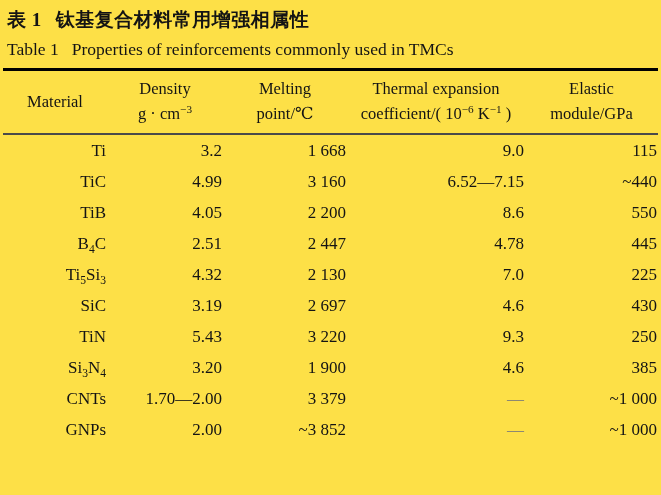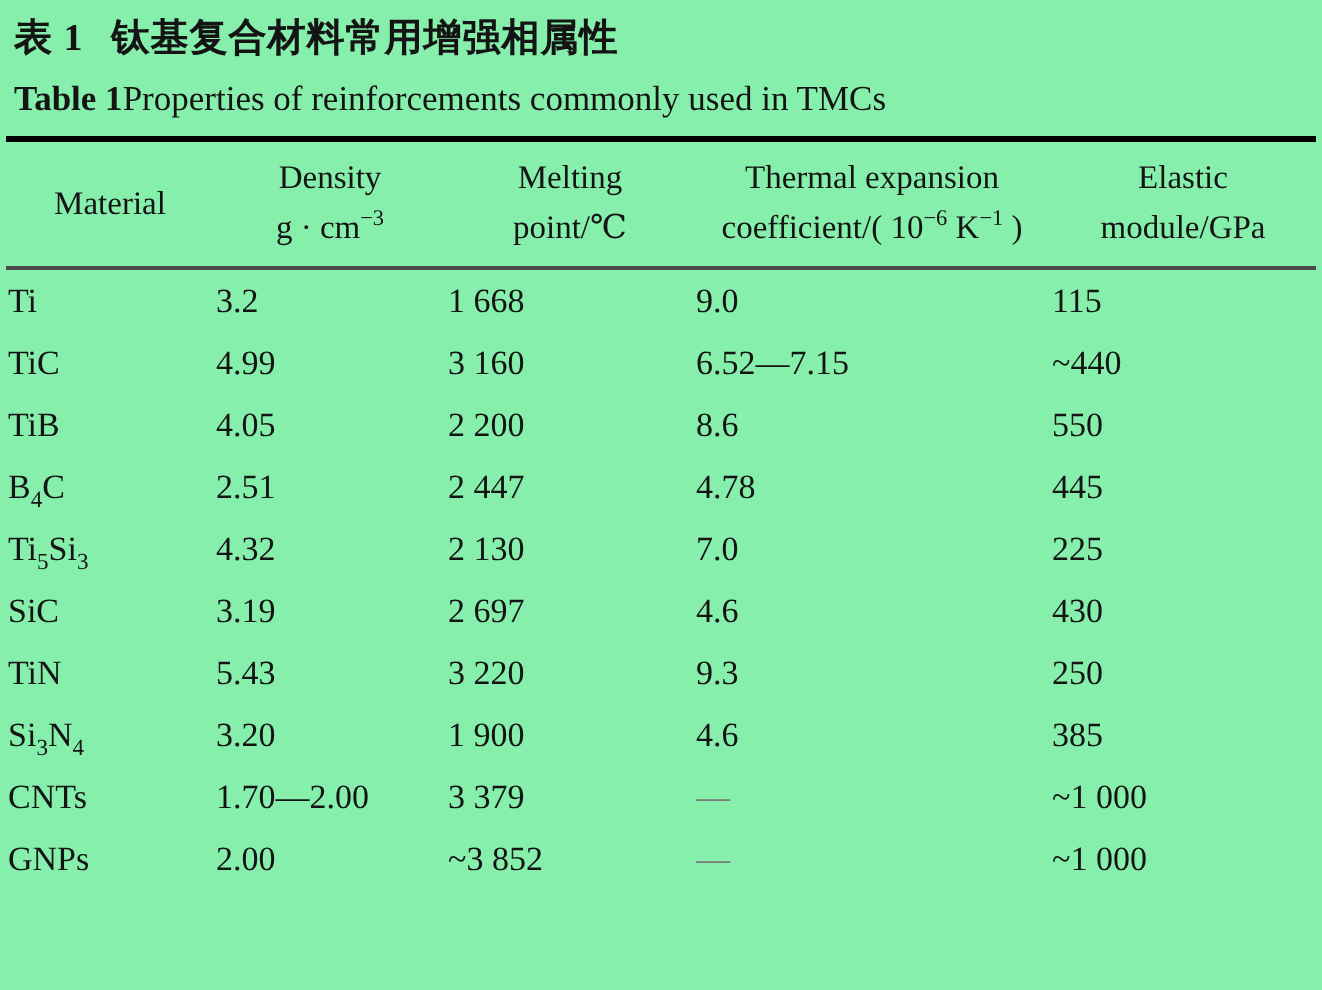--- a/index.html
+++ b/index.html
@@ -1,20 +1,20 @@
 <!DOCTYPE html>
 <html><head>
 <meta charset="utf-8">
 <style>
   html, body { margin: 0; padding: 0; background: #ffffff; }
   .page {
     position: relative;
     width: 661px;
     height: 495px;
-    background: #86efac;
+    background: #fde047;
     font-family: "Liberation Serif", "DejaVu Serif", serif;
     color: #141414;
     overflow: hidden;
     box-sizing: border-box;
     padding: 7px 3px 0 3px;
   }
   .cap-zh {
     font-size: 19px;
     font-weight: bold;
     padding-left: 4px;
@@ -24,41 +24,41 @@
   }
   .cap-zh .cap-label { margin-right: 14px; }
   .cap-en {
     font-size: 17.5px;
     padding-left: 4px;
     margin-top: 4px;
     margin-bottom: 7px;
     line-height: 24px;
     white-space: nowrap;
   }
-  .cap-en .cap-label { font-weight: bold; margin-right: 0; }
+  .cap-en .cap-label { font-weight: normal; margin-right: 13px; }
   table.props {
     width: 655px;
     border-collapse: collapse;
     table-layout: fixed;
     border-top: 3px solid #000000;
   }
   table.props th {
     font-weight: normal;
     text-align: center;
     vertical-align: middle;
     border-bottom: 2px solid #4a4a4a;
     padding: 5px 0 7px 0;
     font-size: 16.5px;
     white-space: nowrap;
     overflow: visible;
   }
   .hline { display: block; line-height: 25px; }
   table.props td {
     height: 29px;
-    text-align: left;
+    text-align: right;
     vertical-align: middle;
     font-size: 17px;
     white-space: nowrap;
   }
   sub, sup { font-size: 68%; line-height: 0; }
   td.na { color: #7a7a7a; }
 </style>
 </head>
 <body>
 

